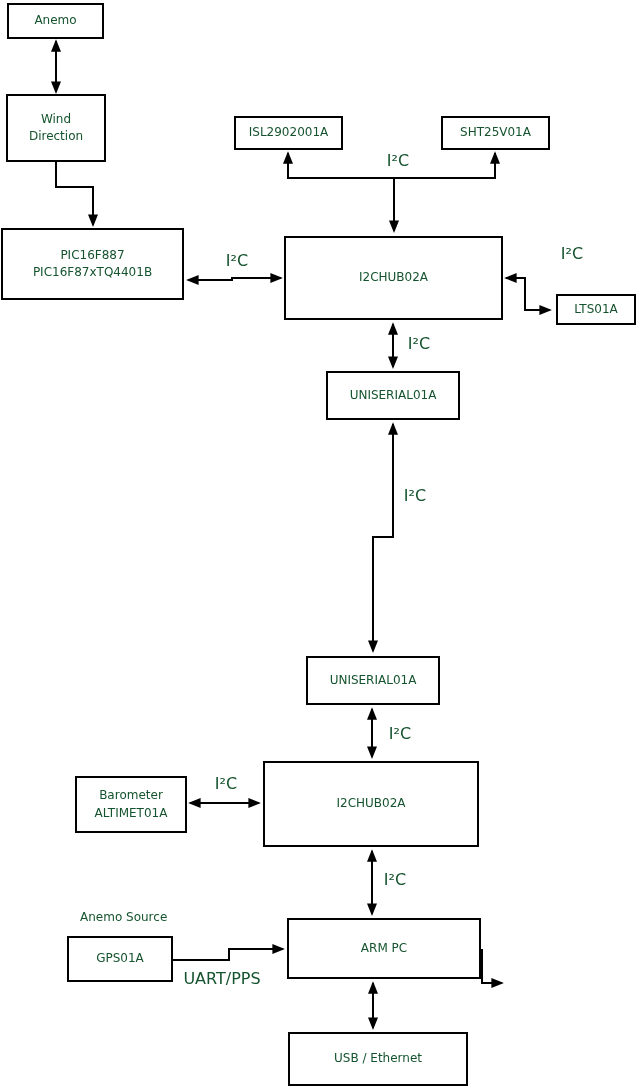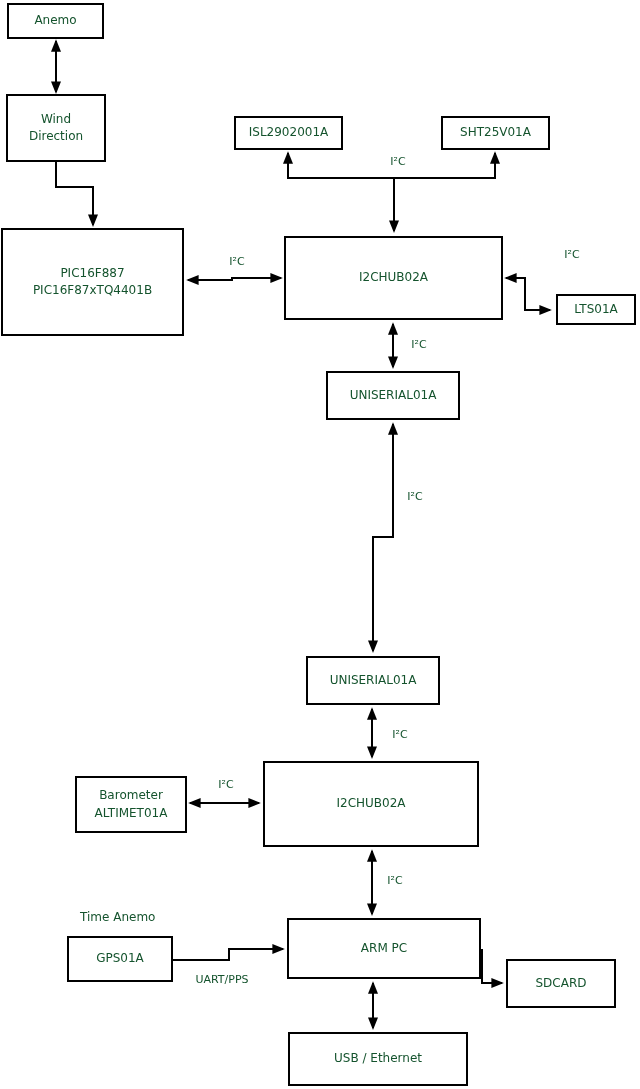--- a/index.html
+++ b/index.html
@@ -33,21 +33,21 @@
     justify-content: center;
     text-align: center;
     font-size: 12px;
     line-height: 1.45;
     white-space: pre-line;
     z-index: 2;
   }
   .edge-label {
     position: absolute;
     transform: translate(-50%, -50%);
-    font-size: 11px;
+    font-size: 16px;
     line-height: 1;
     white-space: nowrap;
     z-index: 3;
   }
   .corner-label {
     position: absolute;
     font-size: 12px;
     line-height: 1;
     white-space: nowrap;
     z-index: 3;
@@ -80,21 +80,21 @@
       <path d="M461,950 L482,950 L482,983 L502,983" marker-start="url(#arr)" marker-end="url(#arr)"></path>
       <path d="M373,983 L373,1028" marker-start="url(#arr)" marker-end="url(#arr)"></path>
     </g>
   </svg>
 
   <div class="node" style="left:7px;   top:3px;   width:97px;  height:36px;">Anemo</div>
 
   <div class="node" style="left:6px;   top:94px;  width:100px; height:68px;">Wind
 Direction</div>
 
-  <div class="node" style="left:1px;   top:228px; width:183px; height:108px;">PIC16F887
+  <div class="node" style="left:1px;   top:228px; width:183px; height:72px;">PIC16F887
 PIC16F87xTQ4401B</div>
 
   <div class="node" style="left:234px; top:116px; width:109px; height:34px;">ISL2902001A</div>
 
   <div class="node" style="left:441px; top:116px; width:109px; height:34px;">SHT25V01A</div>
 
   <div class="node" style="left:284px; top:236px; width:219px; height:84px;">I2CHUB02A</div>
 
   <div class="node" style="left:556px; top:294px; width:80px;  height:31px;">LTS01A</div>
 
@@ -104,37 +104,36 @@
 
   <div class="node" style="left:263px; top:761px; width:216px; height:86px;">I2CHUB02A</div>
 
   <div class="node" style="left:75px;  top:776px; width:112px; height:57px;">Barometer
 ALTIMET01A</div>
 
   <div class="node" style="left:67px;  top:936px; width:106px; height:46px;">GPS01A</div>
 
   <div class="node" style="left:287px; top:918px; width:194px; height:61px;">ARM PC</div>
 
-  <div class="node" style="left:506px; top:959px; width:110px; height:49px;">SDCARD</div>
 
   <div class="node" style="left:288px; top:1032px; width:180px; height:54px;">USB / Ethernet</div>
 
   <div class="edge-label" style="left:237px; top:261px;">I²C</div>
 
   <div class="edge-label" style="left:398px; top:161px;">I²C</div>
 
   <div class="edge-label" style="left:572px; top:254px;">I²C</div>
 
   <div class="edge-label" style="left:419px; top:344px;">I²C</div>
 
   <div class="edge-label" style="left:415px; top:496px;">I²C</div>
 
   <div class="edge-label" style="left:400px; top:734px;">I²C</div>
 
   <div class="edge-label" style="left:226px; top:784px;">I²C</div>
 
   <div class="edge-label" style="left:395px; top:880px;">I²C</div>
 
-  <div class="corner-label" style="left:80px; top:911px;">Time Anemo</div>
+  <div class="corner-label" style="left:80px; top:911px;">Anemo Source</div>
 
   <div class="edge-label" style="left:222px; top:979px;">UART/PPS</div>
 
 </div>
 
 </body></html>

